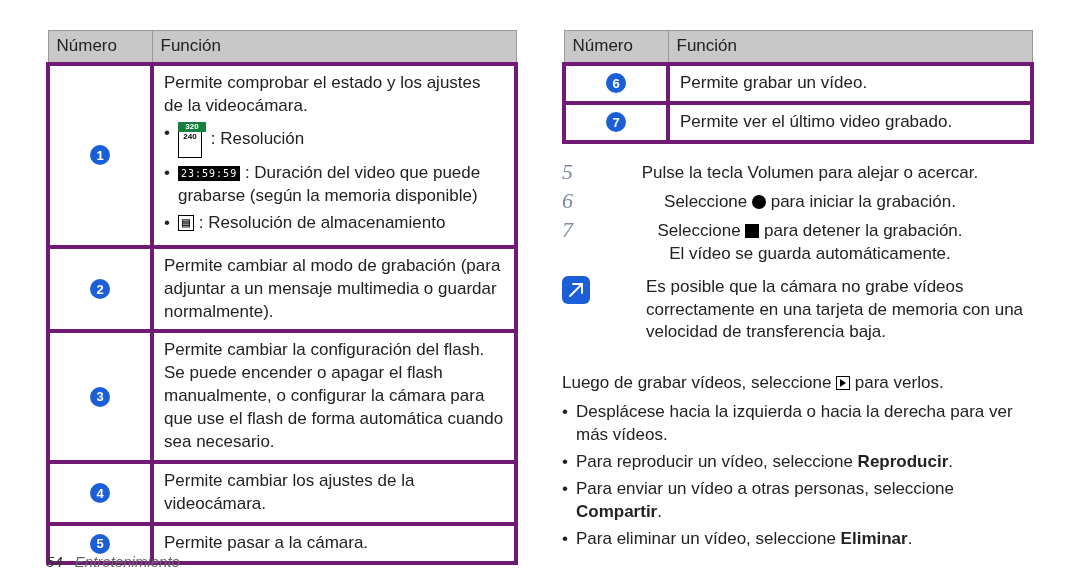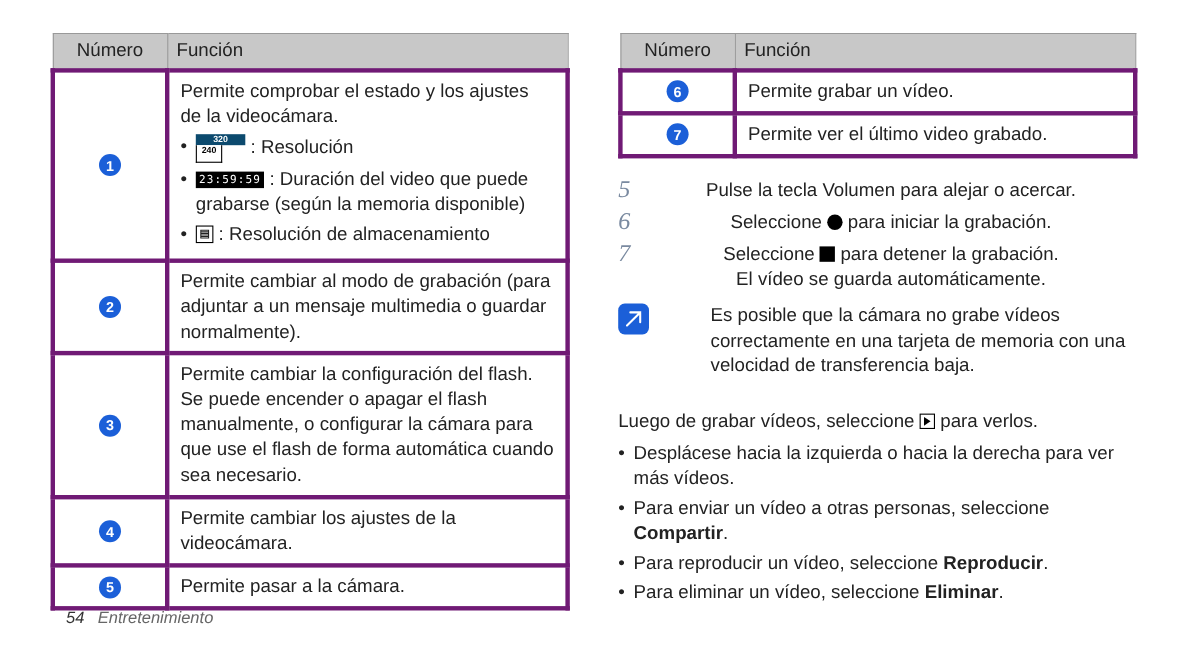--- a/index.html
+++ b/index.html
@@ -30,21 +30,20 @@
   }
   th {
     background: #c8c8c8;
     font-weight: 400;
     text-align: left;
     padding: 4px 8px;
     border: 1px solid #999;
   }
   th.num-col {
     width: 80px;
-    text-align: center;
     margin-left: 20px;
   }
   td {
     border: 4px solid #701a75;
     padding: 6px 10px;
     vertical-align: middle;
   }
   td.num-cell {
     text-align: center;
     vertical-align: middle;
@@ -80,25 +79,25 @@
     content: "•";
     position: absolute;
     left: 0;
     top: 0;
   }
   .icon-res {
     display: inline-block;
     vertical-align: middle;
   }
   .icon-res .top {
-    display:block; width:45px; height:10px; background:#0c4a6e; color:#fff;
+    display:block; width:28px; height:10px; background:#15803d; color:#fff;
     font-size:8px; line-height:10px; text-align:center; font-weight:700;
   }
   .icon-res .bot {
-    display:block; width:24px; height:16px; background:#fff; color:#000;
+    display:block; width:24px; height:26px; background:#fff; color:#000;
     border:1px solid #000; border-top:none; box-sizing:border-box;
     font-size:8px; line-height:9px; text-align:center; font-weight:700;
   }
   .icon-time {
     display:inline-block; vertical-align:middle;
     background:#000; color:#fff; font-family:monospace;
     font-size:10px; padding:1px 3px; letter-spacing:1px;
   }
   .icon-store {
     display:inline-block; vertical-align:middle;
@@ -159,21 +158,21 @@
     list-style:none; padding-left:0; margin:6px 0 0 0;
   }
   .sub-bullets li {
     position:relative; padding-left:14px; margin-bottom:4px;
   }
   .sub-bullets li::before {
     content:"•"; position:absolute; left:0; top:0;
   }
   .footer {
     position: absolute;
-    left: 60px;
+    left: 46px;
     bottom: 14px;
     font-size: 15px;
     color: #444;
   }
   .footer .pn {
     font-style: italic;
     color: #333;
     margin-right: 8px;
   }
   .footer .sec {
@@ -284,22 +283,22 @@
       </span>
       <div>Es posible que la cámara no grabe vídeos correctamente en una tarjeta de memoria con una velocidad de transferencia baja.</div>
     </div>
 
     <div class="post-note">
       <div>
         <span>Luego de grabar vídeos, seleccione </span><span class="play-box"></span><span> para verlos.</span>
       </div>
       <ul class="sub-bullets">
         <li><span>Desplácese hacia la izquierda o hacia la derecha para ver más vídeos.</span></li>
+        <li><span>Para reproducir un vídeo, seleccione </span><b>Reproducir</b><span>.</span></li>
         <li><span>Para enviar un vídeo a otras personas, seleccione </span><b>Compartir</b><span>.</span></li>
-        <li><span>Para reproducir un vídeo, seleccione </span><b>Reproducir</b><span>.</span></li>
         <li><span>Para eliminar un vídeo, seleccione </span><b>Eliminar</b><span>.</span></li>
       </ul>
     </div>
   </div>
 
 </div>
 
 <div class="footer">
   <span class="pn">54</span>
   <span class="sec">Entretenimiento</span>

